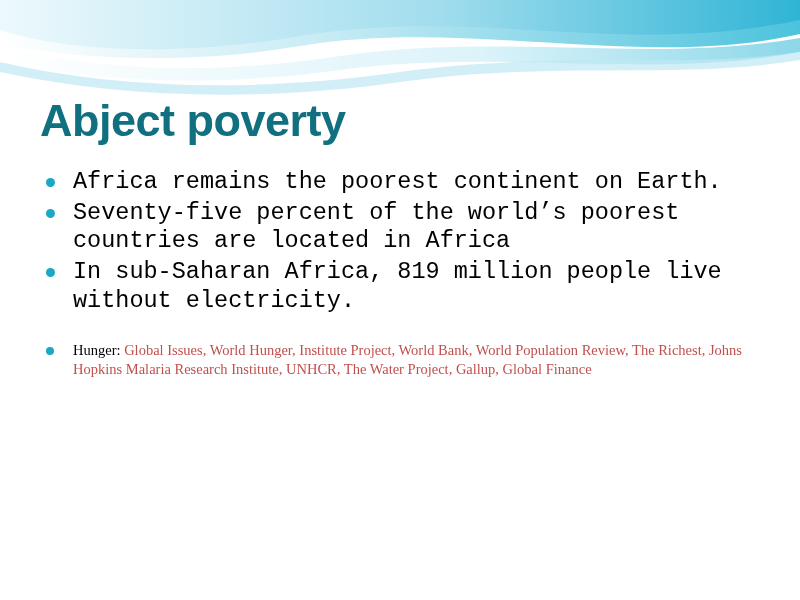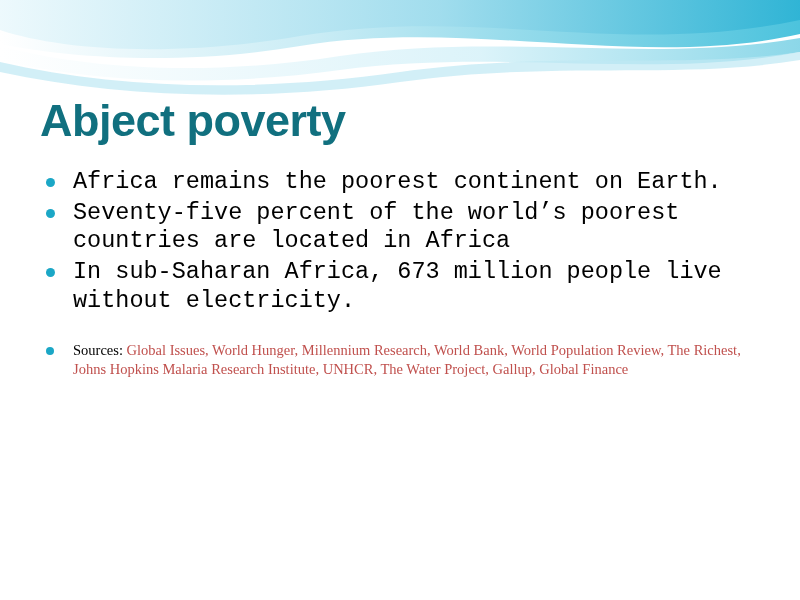--- a/index.html
+++ b/index.html
@@ -124,30 +124,30 @@
     <li class="bullet-item">
       <span class="dot"></span>
       <span>Africa remains the poorest continent on Earth.</span>
     </li>
     <li class="bullet-item">
       <span class="dot"></span>
       <span>Seventy-five percent of the world’s poorest countries are located in Africa</span>
     </li>
     <li class="bullet-item">
       <span class="dot"></span>
-      <span>In sub-Saharan Africa, 673 million people live without electricity.</span>
+      <span>In sub-Saharan Africa, 819 million people live without electricity.</span>
     </li>
 
     <li class="sources-item">
       <span class="dot"></span>
-      <span>Sources:</span>
+      <span>Hunger:</span>
       <span>
         <span class="src-link">Global Issues,</span>
         <span class="src-link">World Hunger,</span>
-        <span class="src-link">Millennium Research,</span>
+        <span class="src-link">Institute Project,</span>
         <span class="src-link">World Bank,</span>
         <span class="src-link">World Population Review,</span>
         <span class="src-link">The Richest,</span>
         <span class="src-link">Johns Hopkins Malaria Research Institute,</span>
         <span class="src-link">UNHCR,</span>
         <span class="src-link">The Water Project,</span>
         <span class="src-link">Gallup,</span>
         <span class="src-link">Global Finance</span>
       </span>
     </li>

